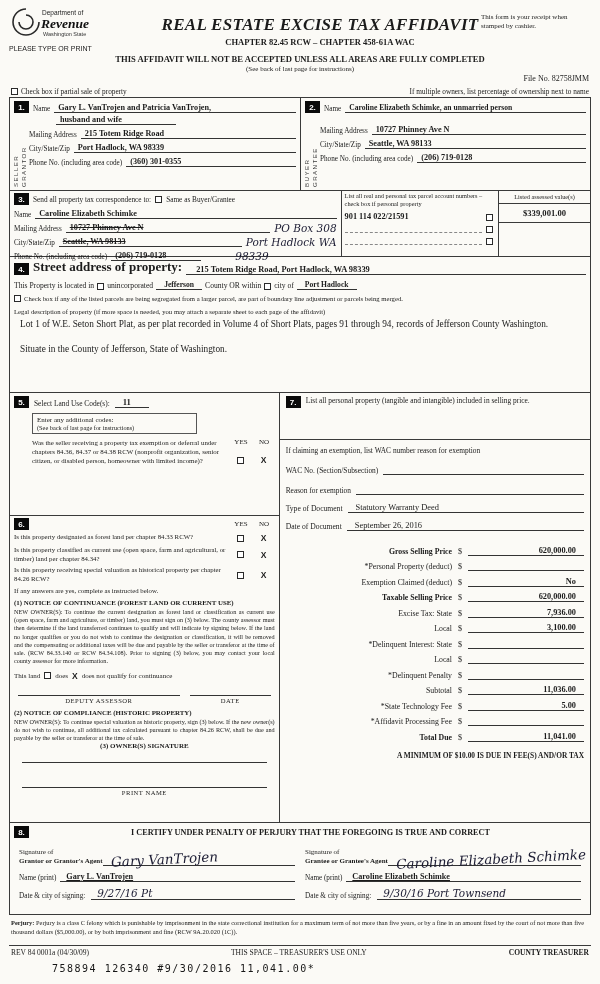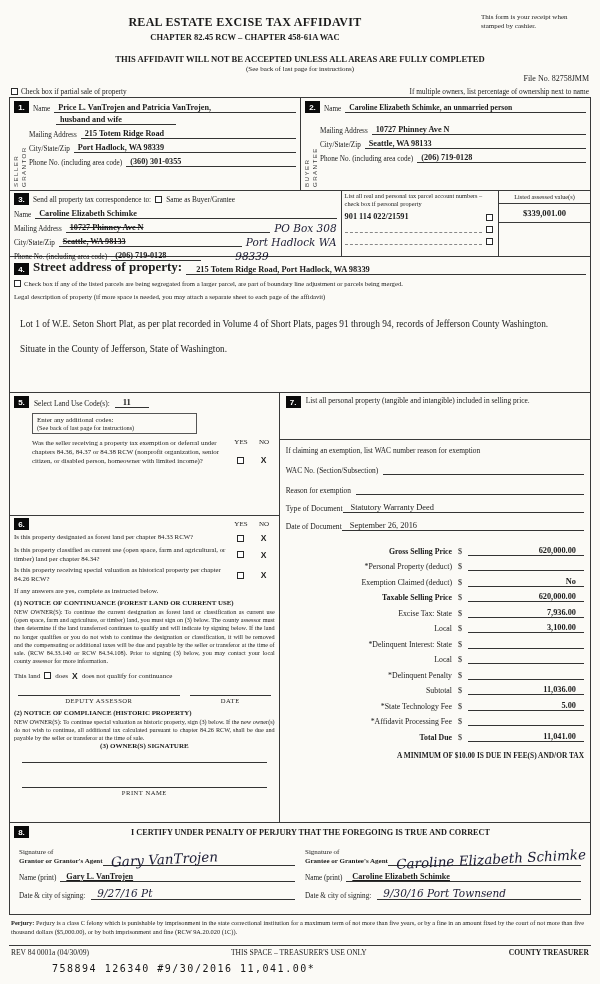--- a/index.html
+++ b/index.html
@@ -7,21 +7,21 @@
   .page{width:600px;height:984px;background:#fbfaf6;color:#1b1b1b;position:relative;padding:6px 9px;overflow:hidden;}
   .b{font-weight:bold;}
   .cb{display:inline-block;width:7px;height:7px;border:1px solid #2a2a2a;background:#fff;vertical-align:-1px;flex:none;}
   .num{display:inline-flex;align-items:center;justify-content:center;background:#0a0a0a;color:#fff;font-weight:bold;font-size:8px;min-width:15px;height:12px;padding:0 2px;font-family:"Liberation Sans",sans-serif;flex:none;}
   .hw{font-family:"DejaVu Serif",serif;font-style:italic;color:#1c1c33;}
   
   .hdr{display:flex;height:48px;}
   .logo-col{width:150px;}
   .please{font-size:7px;font-family:"Liberation Sans",sans-serif;margin-top:1px;}
   .title-col{flex:1;text-align:center;padding-top:9px;}
-  .title{font-size:12px;font-weight:bold;letter-spacing:.3px;}
+  .title{font-size:17px;font-weight:bold;letter-spacing:.3px;font-style:italic;}
   .chapter{font-size:8.5px;font-weight:bold;margin-top:2px;}
   .receipt-col{width:110px;font-size:7px;line-height:1.3;padding-top:7px;}
   .warning{text-align:center;font-weight:bold;font-size:8.6px;height:11px;}
   .seeback{text-align:center;font-size:7px;height:9px;}
   .fileno{text-align:right;font-size:8px;height:12px;padding-right:2px;}
   .checkline{display:flex;justify-content:space-between;align-items:center;font-size:7.3px;height:11px;padding:0 2px;}
   .checkline .lft{display:flex;align-items:center;gap:3px;}
   
   .form-wrap{border:1px solid #3a3a3a;}
   .sec12{display:flex;height:92px;}
@@ -90,21 +90,21 @@
   .sigln{border-bottom:1px solid #333;height:13px;margin:0 8px;}
   .printn{text-align:center;font-size:6.6px;letter-spacing:.5px;margin-top:1px;}
   
   .sec7{flex:1;padding:3px 6px;display:flex;flex-direction:column;}
   .s7head{display:flex;gap:5px;}
   .s7head .pp{flex:1;font-size:7.4px;line-height:1.3;}
   .ppspace{height:30px;border-bottom:1px solid #3a3a3a;margin:2px -6px 0;}
   .exnote{font-size:7.4px;margin-top:6px;}
   .fline{display:flex;align-items:flex-end;gap:5px;font-size:7.4px;margin-top:11px;}
   .fline .fill{flex:1;border-bottom:1px solid #333;height:9px;}
-  .dline{display:flex;align-items:flex-end;font-size:7.6px;margin-top:8px;}
+  .dline{display:flex;align-items:flex-end;gap:5px;font-size:7.6px;margin-top:8px;}
   .dline .dval{flex:1;border-bottom:1px solid #333;font-weight:normal;font-size:8.4px;padding-left:8px;}
   .fees{margin-top:9px;}
   .fee-row{display:flex;align-items:flex-end;margin-top:5.5px;}
   .fee-label{flex:1;text-align:right;font-size:7.8px;padding-right:6px;}
   .fee-dollar{width:10px;font-size:8px;}
   .fee-value{width:116px;border-bottom:1px solid #333;text-align:right;font-weight:bold;font-size:8.3px;padding-right:8px;min-height:10px;}
   .minnote{text-align:right;font-weight:bold;font-size:7.4px;margin-top:9px;}
   .minnote2{text-align:center;font-weight:bold;font-size:7.4px;margin-top:2px;}
   
   .sec8{border-top:1px solid #3a3a3a;height:92px;padding:3px 4px;}
@@ -124,20 +124,32 @@
   .perjury{font-size:6.4px;line-height:1.4;padding:4px 2px 0;height:30px;}
   .footrow{display:flex;justify-content:space-between;align-items:center;border-top:1px solid #3a3a3a;height:14px;font-size:7.5px;padding:0 2px;}
   .stamp{position:absolute;left:52px;bottom:10px;font-family:"DejaVu Sans Mono",monospace;font-size:10px;letter-spacing:1.5px;color:#161616;}
 </style>
 </head>
 <body>
 
 <div class="page">
 
   <div class="hdr">
+    <div class="logo-col">
+      <svg width="118" height="34" viewBox="0 0 118 34">
+        <g stroke="#2a2a2a" fill="none" stroke-width="1.6">
+          <path d="M17 3 A 13 13 0 1 0 30 16"></path>
+          <path d="M17 9 A 7 7 0 1 1 10 16"></path>
+        </g>
+        <text x="33" y="9" font-size="6.5" font-family="Liberation Sans" fill="#222">Department of</text>
+        <text x="32" y="22" font-size="13.5" font-style="italic" font-weight="bold" font-family="Liberation Serif" fill="#111">Revenue</text>
+        <text x="34" y="30" font-size="5.5" font-family="Liberation Sans" fill="#333">Washington State</text>
+      </svg>
+      <div class="please">PLEASE TYPE OR PRINT</div>
+    </div>
     <div class="title-col">
       <div class="title">REAL ESTATE EXCISE TAX AFFIDAVIT</div>
       <div class="chapter">CHAPTER 82.45 RCW – CHAPTER 458-61A WAC</div>
     </div>
     <div class="receipt-col">This form is your receipt when stamped by cashier.</div>
   </div>
   <div class="warning">THIS AFFIDAVIT WILL NOT BE ACCEPTED UNLESS ALL AREAS ARE FULLY COMPLETED</div>
   <div class="seeback">(See back of last page for instructions)</div>
   <div class="fileno">File No. 82758JMM</div>
 
@@ -149,21 +161,21 @@
     <span>If multiple owners, list percentage of ownership next to name</span>
   </div>
 
   <div class="form-wrap">
 
     <div class="sec12">
       <div class="party">
         <div class="prow" style="margin-top:1px;">
           <span class="num">1.</span>
           <span class="lbl">Name</span>
-          <span class="grow">Price L. VanTrojen and Patricia VanTrojen,</span>
+          <span class="grow">Gary L. VanTrojen and Patricia VanTrojen,</span>
         </div>
         <div class="prow" style="margin-left:42px;margin-top:2px;">
           <span class="grow" style="flex:none;min-width:120px;">husband and wife</span>
         </div>
         <div class="vlabels">
           <span>SELLER</span>
           <span>GRANTOR</span>
         </div>
         <div class="pfields">
           <div class="prow">
@@ -257,20 +269,30 @@
           <div class="assessed-val">$339,001.00</div>
         </div>
       </div>
     </div>
 
     <div class="sec4">
       <div class="s4row">
         <span class="num">4.</span>
         <span class="lbl b" style="font-size:13px;">Street address of property:</span>
         <span class="s4street">215 Totem Ridge Road, Port Hadlock, WA  98339</span>
+      </div>
+      <div class="located">
+        <span>This Property is located in</span>
+        <span class="cb"></span>
+        <span>unincorporated</span>
+        <span class="countyfill">Jefferson</span>
+        <span>County OR  within</span>
+        <span class="cb"></span>
+        <span>city of</span>
+        <span class="countyfill">Port Hadlock</span>
       </div>
       <div class="tiny">
         <span class="cb"></span>
         <span>Check box if any of the listed parcels are being segregated from a larger parcel, are part of boundary line adjustment or parcels being merged.</span>
       </div>
       <div class="tiny" style="margin-top:6px;">
         <span>Legal description of property (if more space is needed, you may attach a separate sheet to each page of the affidavit)</span>
       </div>
     </div>
 

